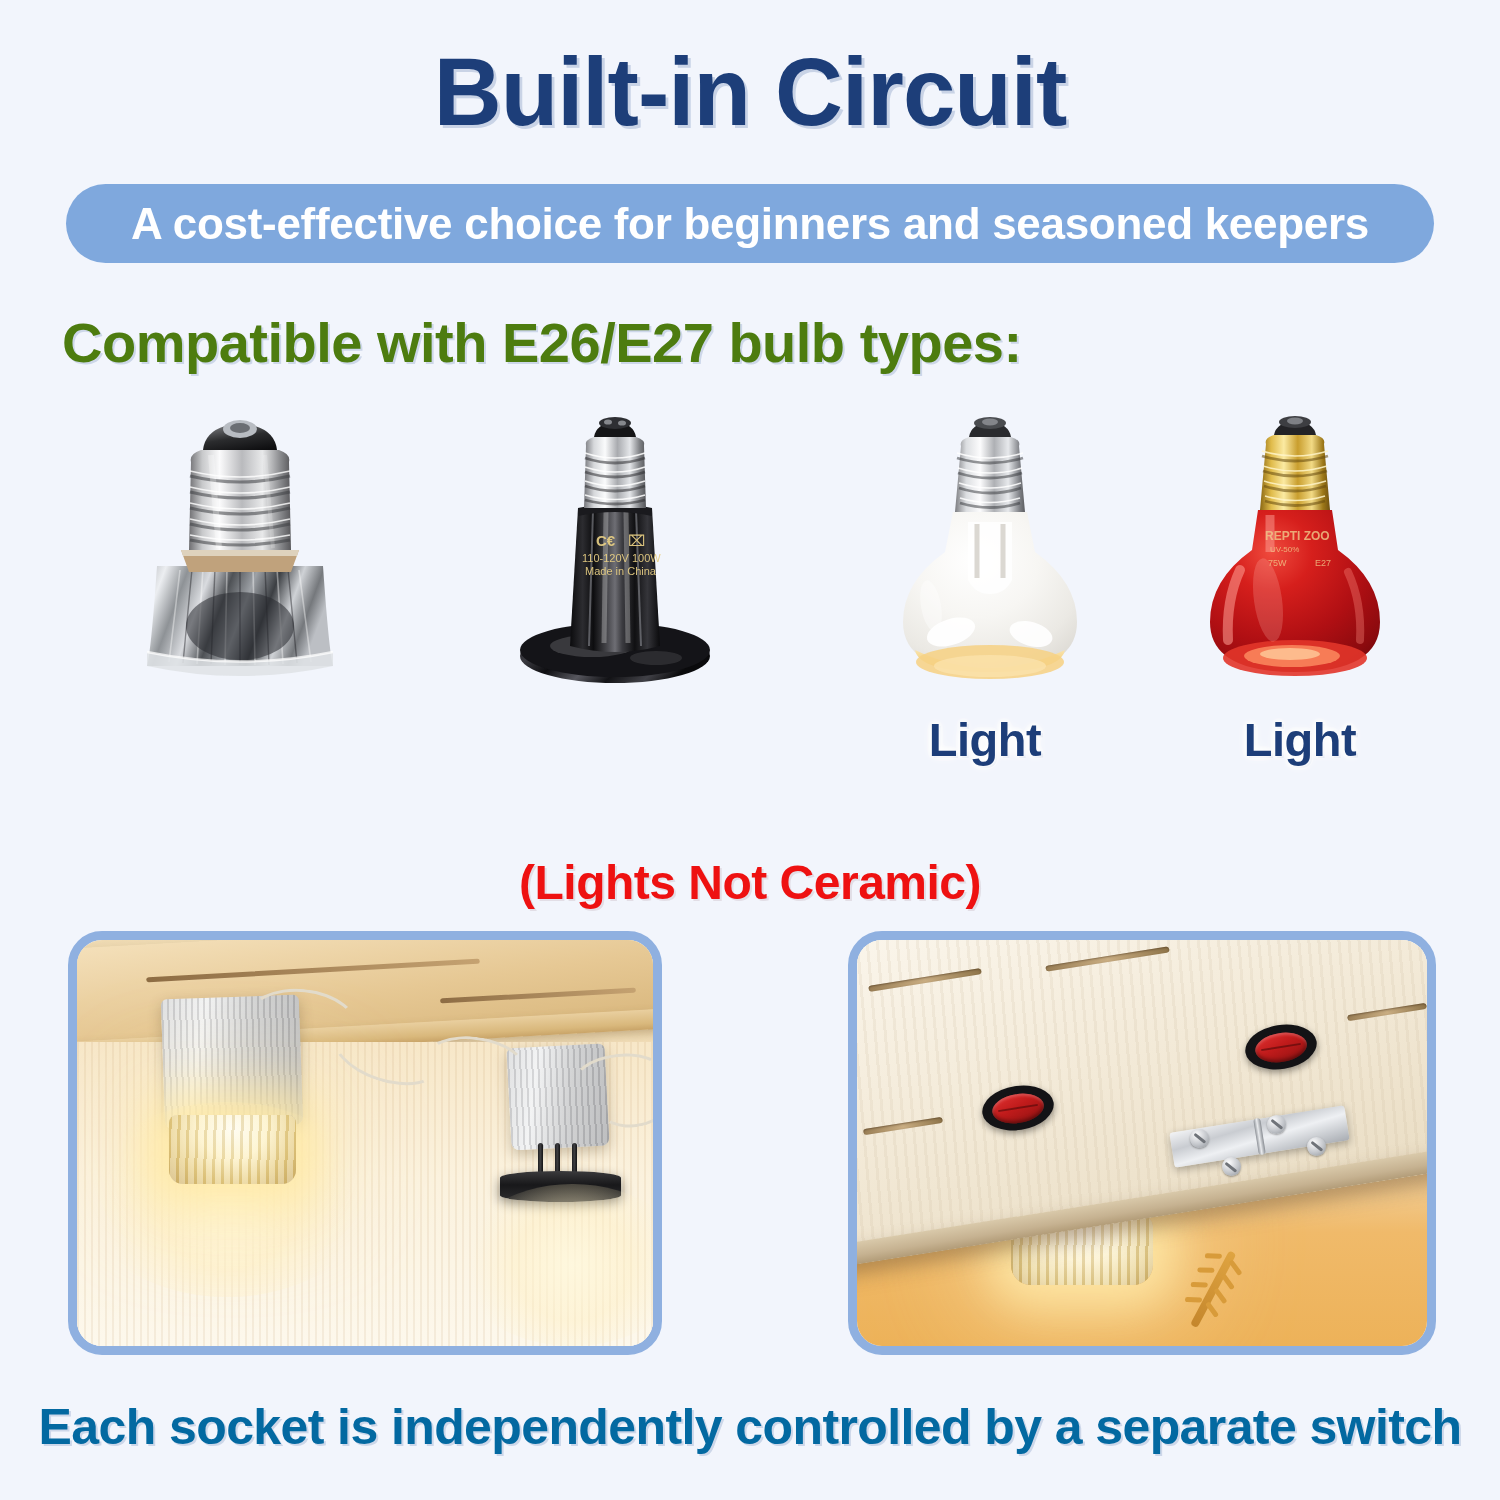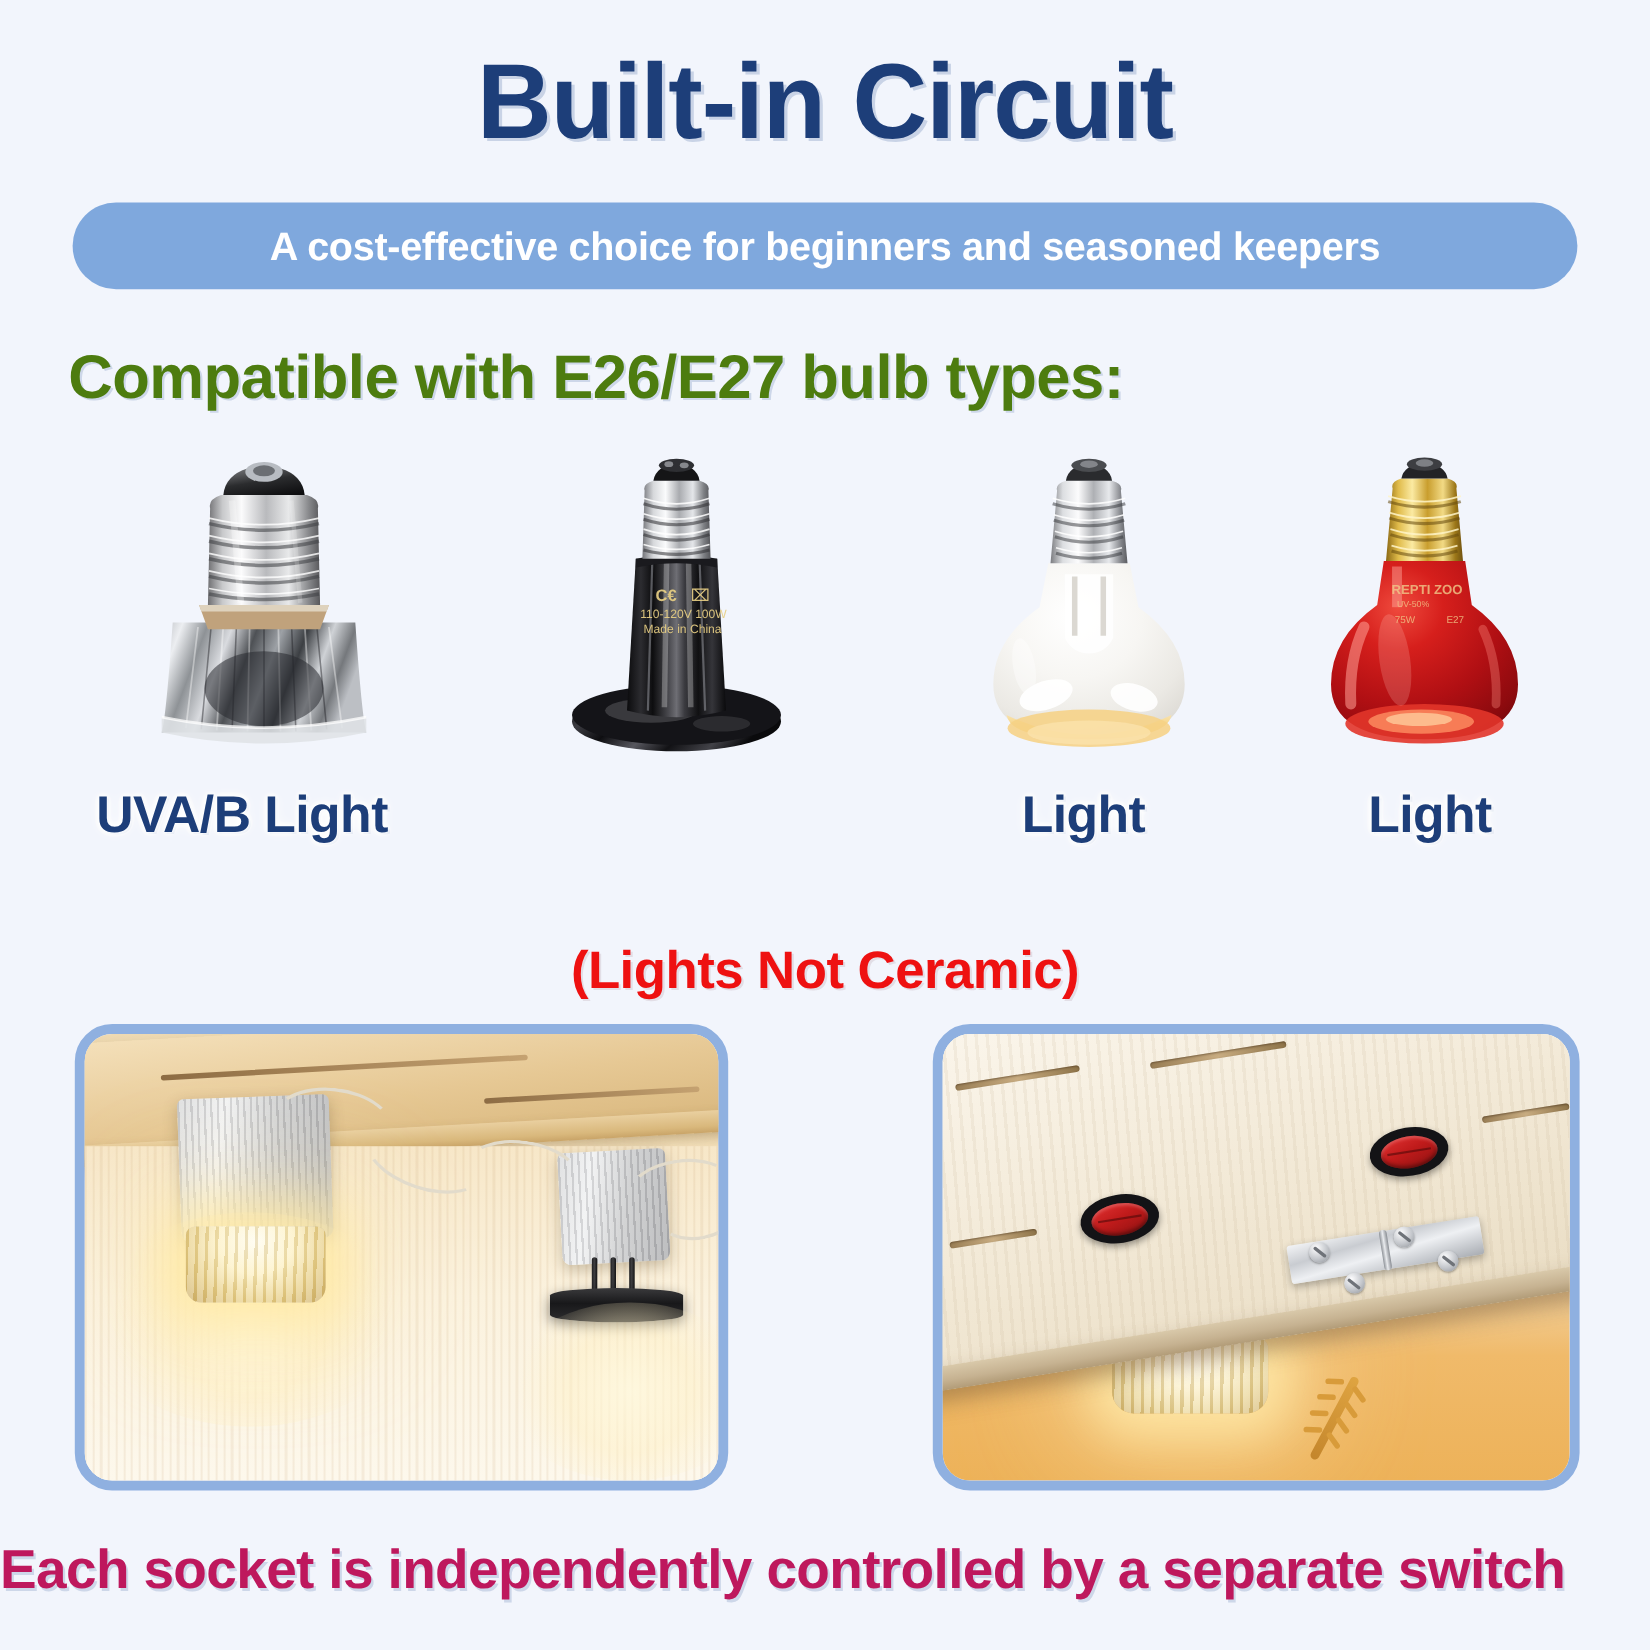--- a/index.html
+++ b/index.html
@@ -40,21 +40,21 @@
     width: 1368px;
     height: 79px;
     background: #7fa8dd;
     border-radius: 40px;
     display: flex;
     align-items: center;
     justify-content: center;
   }
   .subtitle-pill span {
     color: #ffffff;
-    font-size: 36px;
+    font-size: 44px;
     font-weight: bold;
     letter-spacing: -0.3px;
     white-space: nowrap;
   }
 
   
   .section-heading {
     position: absolute;
     top: 310px;
     left: 62px;
@@ -141,23 +141,24 @@
   .photo-frame.right { left: 848px; width: 588px; }
 
   .photo-inner { position: absolute; inset: 0; overflow: hidden; }
 
   
   .caption {
     position: absolute;
     top: 1398px;
     left: 0;
     width: 1500px;
+    text-align: center;
     font-size: 50px;
     font-weight: bold;
-    color: #be185d;
+    color: #0369a1;
     letter-spacing: -0.6px;
     text-shadow: 2px 2px 0 rgba(150,170,205,0.40);
   }
 
   
   .p1-bg {
     position: absolute; inset: 0;
     background:
       linear-gradient(180deg,#f0dcb5 0%, #e8cd9b 14%, #f6e6c6 30%, #f9edd4 60%, #fdf6e6 100%);
   }
@@ -608,23 +609,20 @@
         <path d="M125 96 Q155 105 185 96"></path>
       </g>
       <path d="M134 35 Q136 23 155 20 Q174 23 176 35 Z" fill="#232326"></path>
       <ellipse cx="155" cy="22" rx="16" ry="6" fill="#3d3e42"></ellipse>
       <ellipse cx="155" cy="21" rx="8" ry="3.4" fill="#7e8085"></ellipse>
     </svg>
   </div>
 </div>
 
 <div class="bulb-labels">
-  <div class="bulb-label l0">
-    <div>UVA/B Light</div>
-  </div>
   <div class="bulb-label l1">
   </div>
   <div class="bulb-label l2">
     <div>Light</div>
   </div>
   <div class="bulb-label l3">
     <div>Light</div>
   </div>
 </div>
 

